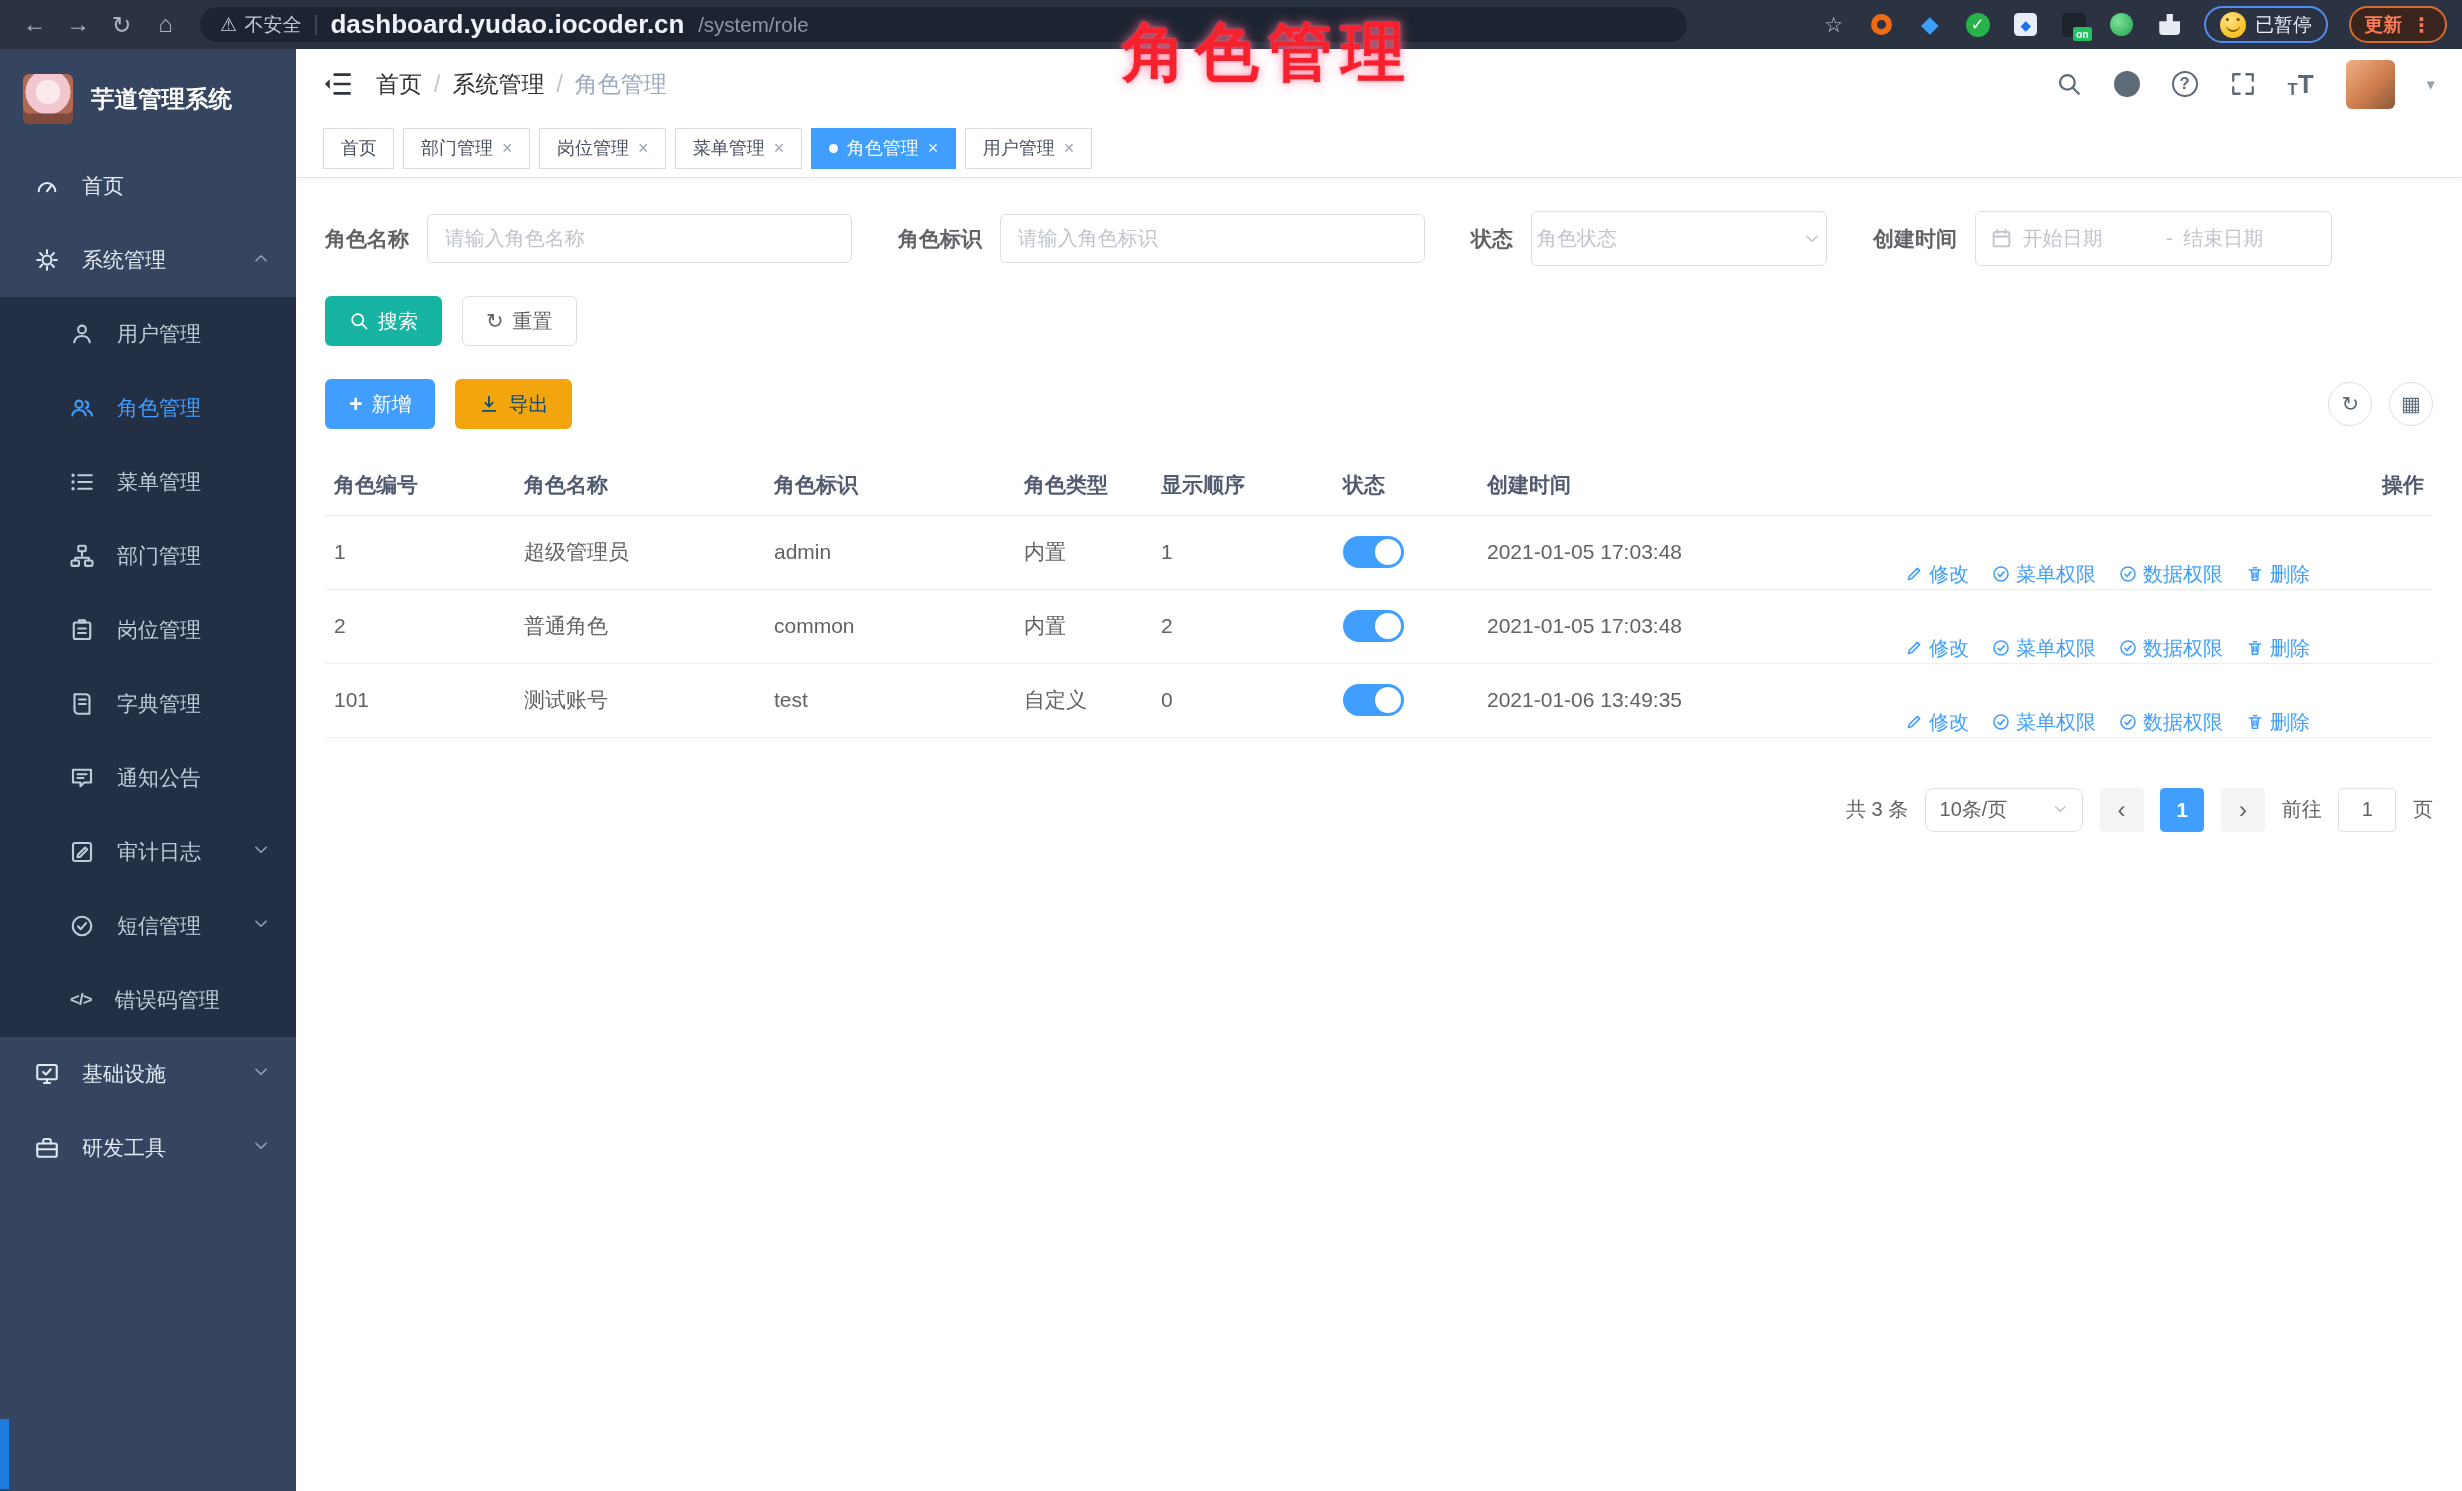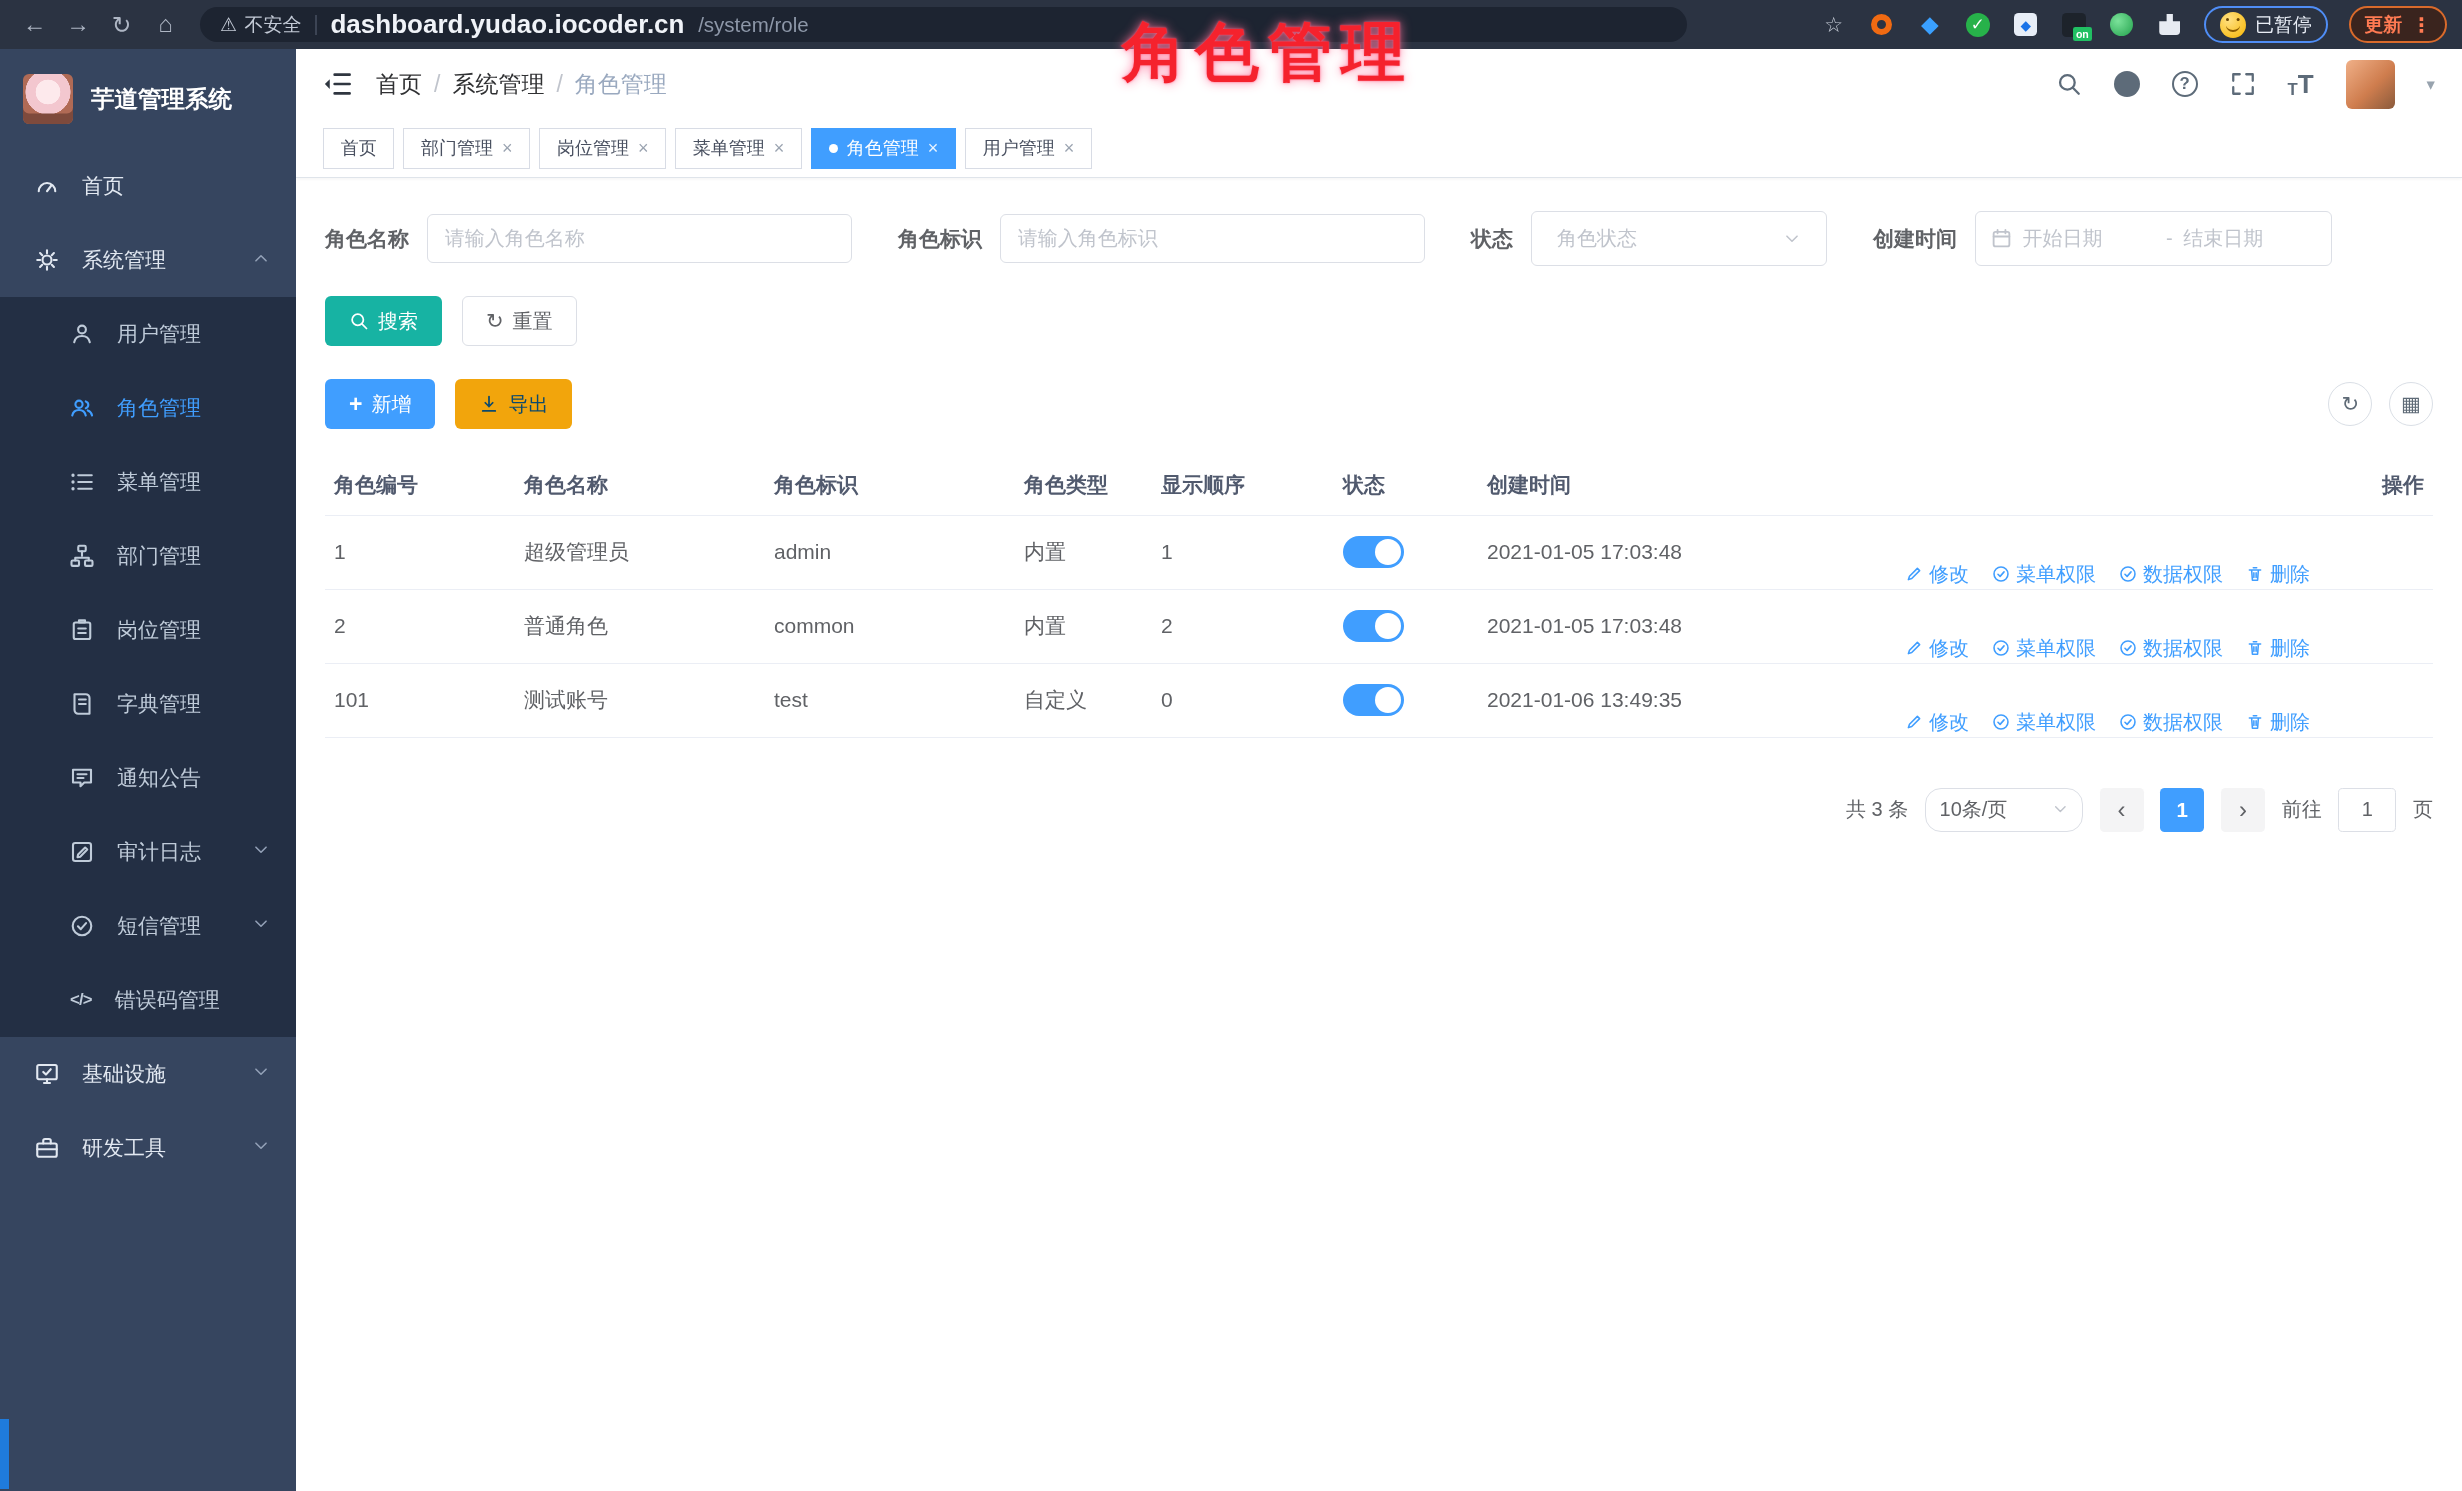--- a/index.html
+++ b/index.html
@@ -105,21 +105,21 @@
   
   .content { flex:1; padding:33px 29px 0; }
   .filters { display:flex; align-items:center; }
   .f-label { font-size:21px; font-weight:bold; color:#606266; margin-right:18px; white-space:nowrap; }
   .f-input { height:49px; border:1.5px solid #dcdfe6; border-radius:6px; font-size:20px;
     color:#606266; padding:0 16.7px; outline:none; font-family:inherit; }
   .f-input::placeholder { color:#c0c4cc; }
   .w-name { width:425px; margin-right:46px; }
   .w-key { width:425px; margin-right:46px; }
   .select { width:296px; height:55px; border:1.5px solid #dcdfe6; border-radius:6px;
-    display:flex; align-items:center; justify-content:space-between; padding:0 25px;
+    display:flex; align-items:center; justify-content:space-between; padding:0 5px;
     font-size:20px; color:#c0c4cc; margin-right:46px; cursor:pointer; }
   .select .chev { color:#c0c4cc; display:flex; }
   .daterange { width:357px; height:55px; border:1.5px solid #dcdfe6; border-radius:6px;
     display:flex; align-items:center; gap:10.6px; padding:0 15px; font-size:20px; color:#c0c4cc; cursor:pointer; }
   .daterange .ph { flex:1; white-space:nowrap; }
   .daterange svg.ic { color:#c0c4cc; width:21px; height:21px; }
 
   .btnrow { margin-top:30px; display:flex; gap:20px; }
   .btn { height:50px; border-radius:6px; border:1.5px solid transparent; display:inline-flex;
     align-items:center; gap:9px; padding:0 23px; font-size:20px; cursor:pointer;
@@ -147,21 +147,21 @@
     display:inline-block; vertical-align:middle; cursor:pointer; }
   .toggle::after { content:""; position:absolute; top:3px; right:3px; width:26px; height:26px;
     border-radius:50%; background:#fff; }
   .ops { display:flex; justify-content:center; gap:23px; color:#409eff;margin-top:44px; }
   .op { display:flex; align-items:center; gap:6px; font-size:20px; cursor:pointer; white-space:nowrap; }
   .op svg.ic { width:18px; height:18px; }
 
   
   .pager { margin-top:50px; display:flex; justify-content:flex-end; align-items:center; gap:16.7px;
     font-size:20px; color:#606266; padding-bottom:30px; }
-  .size-select { width:158px; height:44px; border:1.5px solid #dcdfe6; border-radius:16px;
+  .size-select { width:158px; height:44px; border:1.5px solid #dcdfe6; border-radius:9px;
     display:flex; align-items:center; justify-content:space-between; padding:0 13.7px; cursor:pointer; }
   .size-select .chev { color:#c0c4cc; display:flex; }
   .size-select .chev svg.ic { width:16.7px; height:16.7px; }
   .pbtn { min-width:44px; height:44px; border-radius:4.6px; background:#f4f4f5; color:#606266;
     display:flex; align-items:center; justify-content:center; font-size:24px; cursor:pointer; }
   .pbtn.active { background:#409eff; color:#fff; font-weight:bold; font-size:20.5px; }
   .goto-input { width:58px; height:44px; border:1.5px solid #dcdfe6; border-radius:4.6px;
     text-align:center; font-size:20px; color:#606266; outline:none; font-family:inherit; }
 </style>
 </head>

